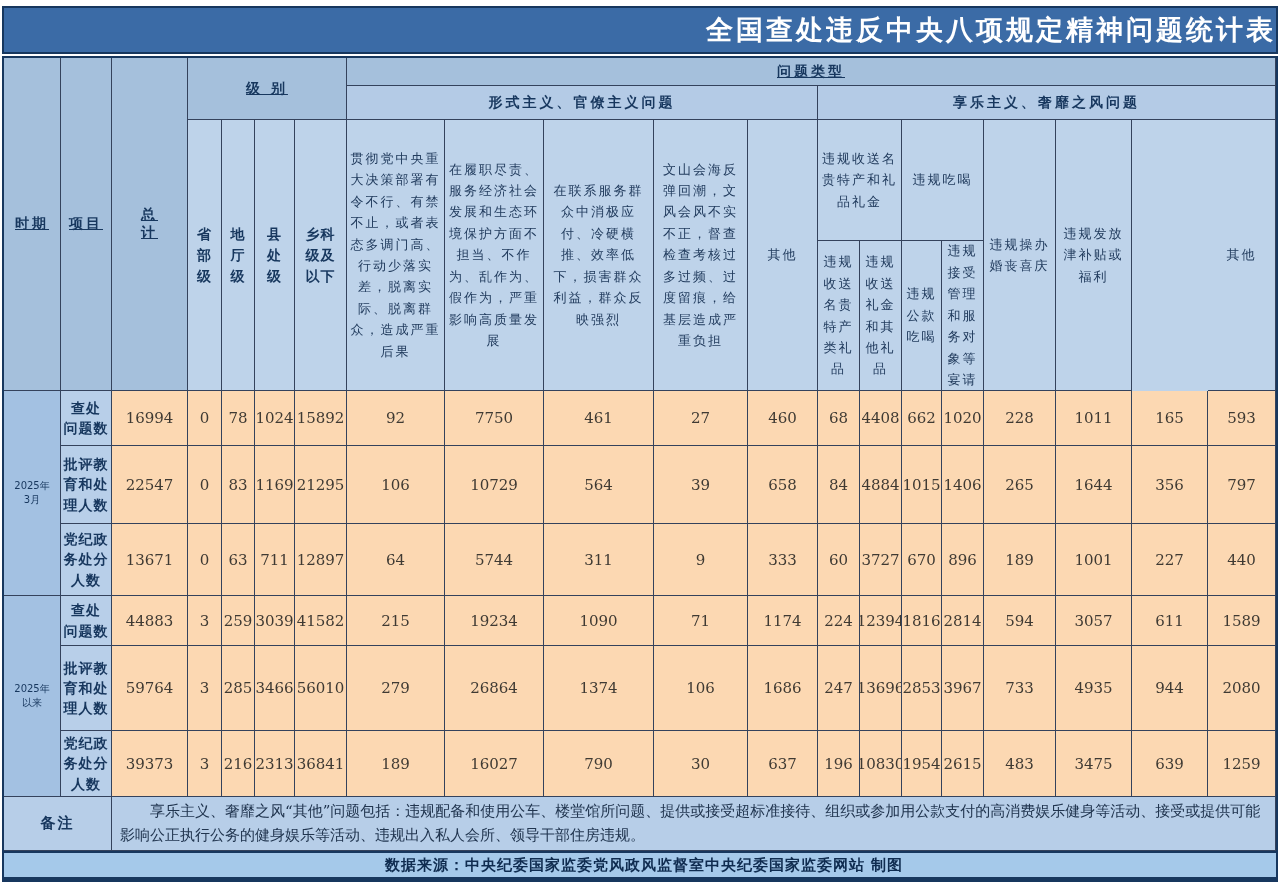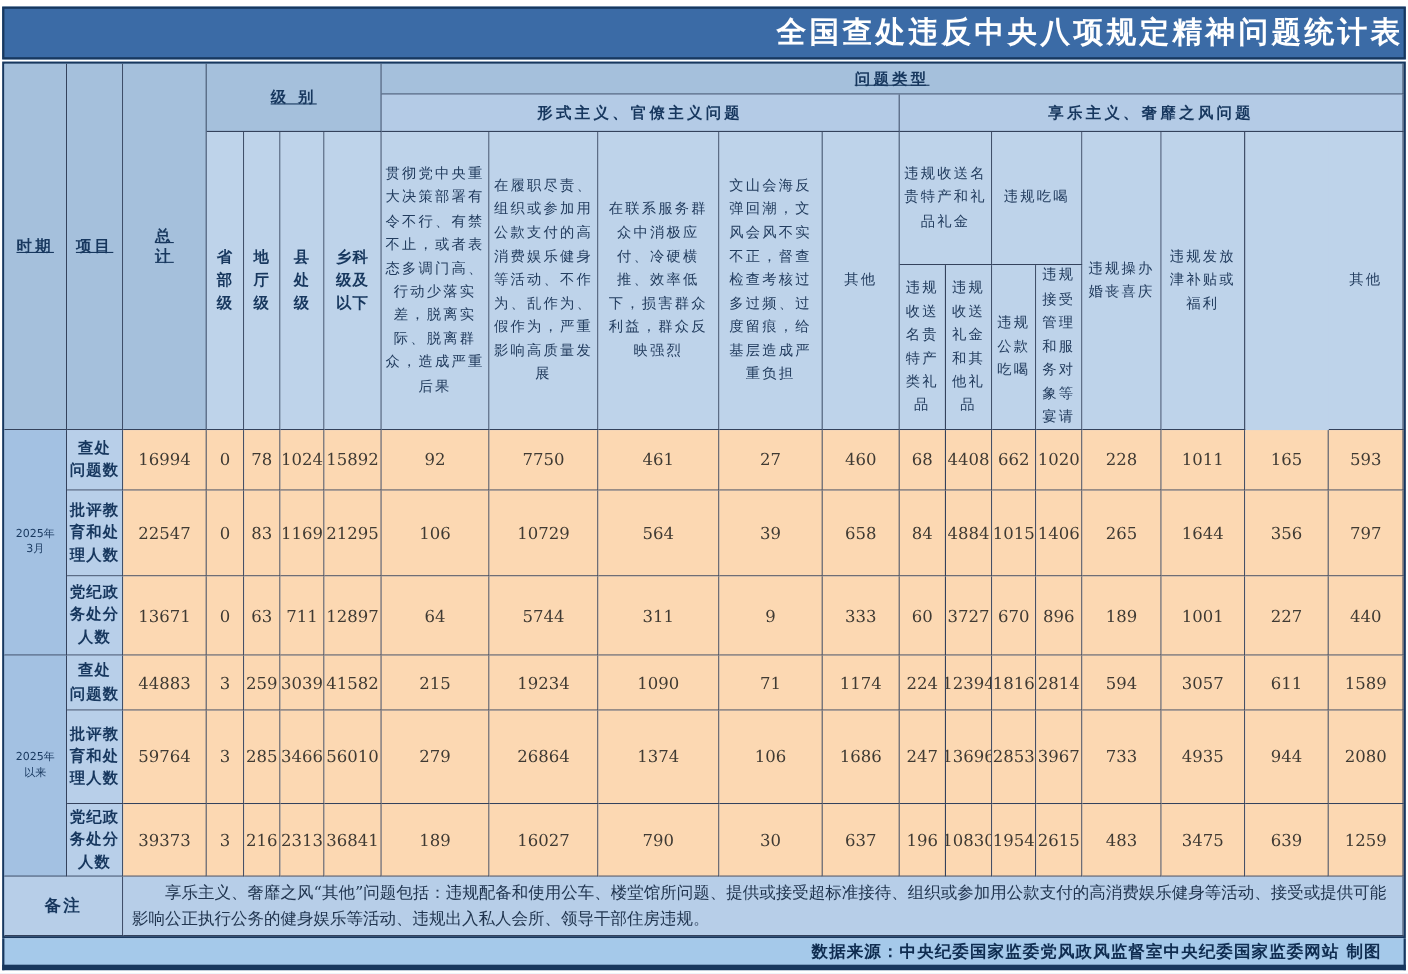--- a/index.html
+++ b/index.html
@@ -36,21 +36,21 @@
   .pre{white-space:pre-line;}
   .note-lbl{background:#b7cee8;color:#17375e;font-weight:bold;font-size:15px;letter-spacing:2px;}
   .note-txt{
     background:#b7cee8;color:#21354f;font-family:"DejaVu Serif",serif;font-size:15px;
     line-height:1.55;text-align:left;justify-content:flex-start;padding:3px 12px 3px 8px;
   }
   .note-txt span{text-indent:2em;display:block;}
   .footer-bar{
     width:1272px;height:24px;background:#a5c9ea;
     border:2px solid #17375e;border-top:none;border-bottom:5px solid #17375e;
-    display:flex;align-items:center;justify-content:flex-end;
+    display:flex;align-items:center;justify-content:center;
     padding:0;box-sizing:content-box;
   }
   .footer-bar .src{margin-left:28px;}
   .footer-bar .credit{margin-right:20px;}
   .footer-txt{color:#0f2c50;font-size:15px;font-weight:bold;letter-spacing:1px;}
 </style>
 </head>
 <body>
 
 <div class="page">
@@ -75,21 +75,21 @@
 厅
 级</div>
     <div class="c lvl pre" style="grid-area:3/6/5/7">县
 处
 级</div>
     <div class="c lvl pre" style="grid-area:3/7/5/8">乡科
 级及
 以下</div>
 
     <div class="c tall" style="grid-area:3/8/5/9">贯彻党中央重大决策部署有令不行、有禁不止，或者表态多调门高、行动少落实差，脱离实际、脱离群众，造成严重后果</div>
-    <div class="c tall" style="grid-area:3/9/5/10">在履职尽责、组织或参加用公款支付的高消费娱乐健身等活动、不作为、乱作为、假作为，严重影响高质量发展</div>
+    <div class="c tall" style="grid-area:3/9/5/10">在履职尽责、服务经济社会发展和生态环境保护方面不担当、不作为、乱作为、假作为，严重影响高质量发展</div>
     <div class="c tall" style="grid-area:3/10/5/11">在联系服务群众中消极应付、冷硬横推、效率低下，损害群众利益，群众反映强烈</div>
     <div class="c tall" style="grid-area:3/11/5/12">文山会海反弹回潮，文风会风不实不正，督查检查考核过多过频、过度留痕，给基层造成严重负担</div>
     <div class="c tall" style="grid-area:3/12/5/13">其他</div>
 
     <div class="c tall" style="grid-area:3/13/4/15">违规收送名贵特产和礼品礼金</div>
     <div class="c tall" style="grid-area:3/15/4/17">违规吃喝</div>
     <div class="c tall" style="grid-area:4/13/5/14">违规收送名贵特产类礼品</div>
     <div class="c tall" style="grid-area:4/14/5/15">违规收送礼金和其他礼品</div>
     <div class="c tall" style="grid-area:4/15/5/16">违规公款吃喝</div>
     <div class="c tall" style="grid-area:4/16/5/17">违规接受管理和服务对象等宴请</div>

